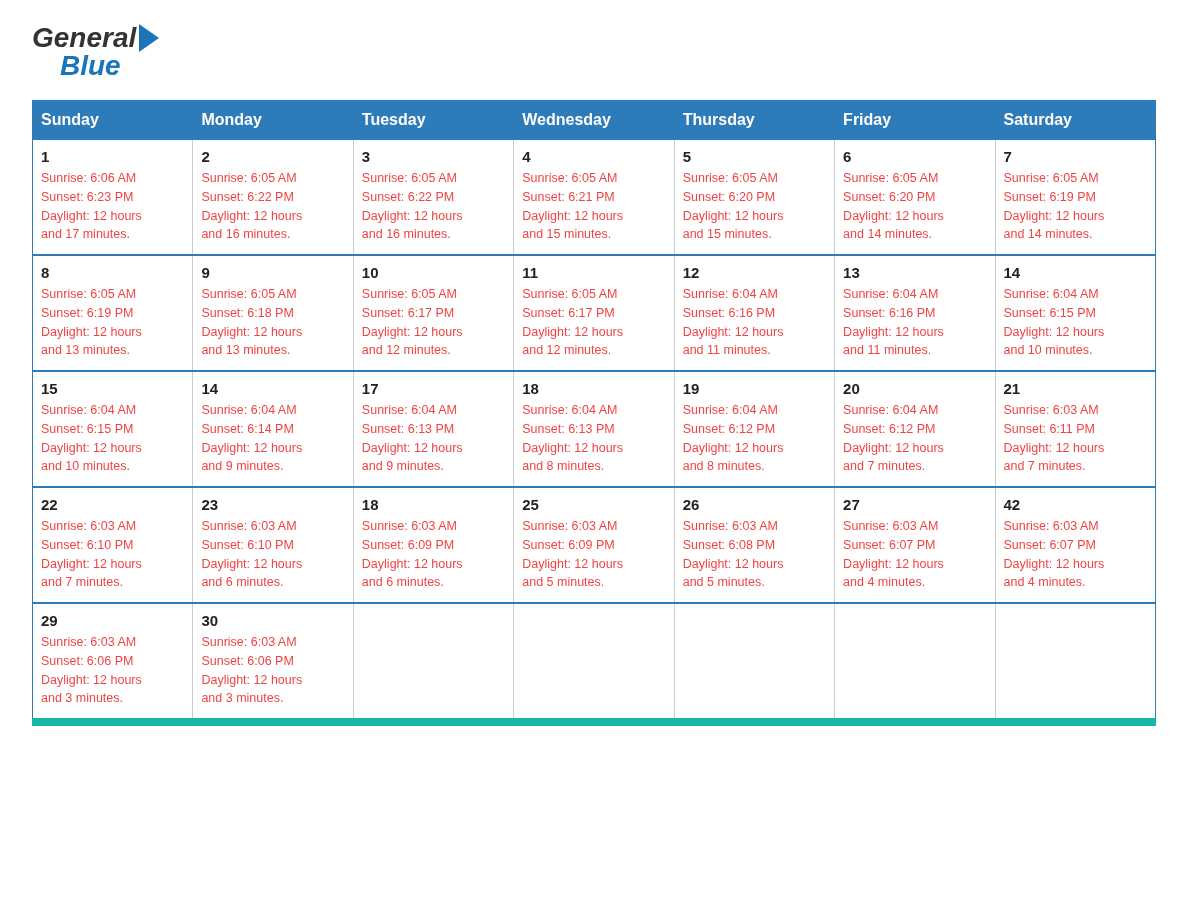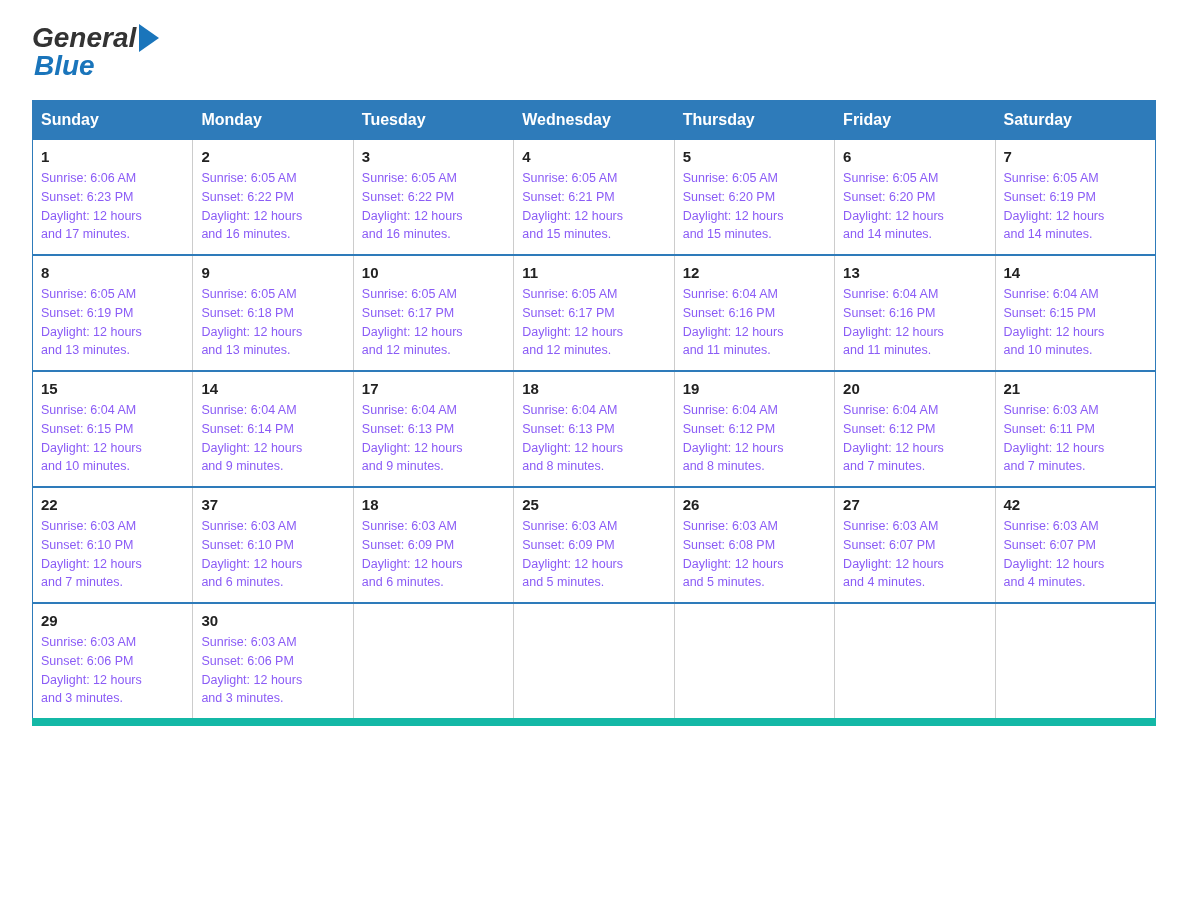--- a/index.html
+++ b/index.html
@@ -87,21 +87,21 @@
     tbody td:first-child { border-left: 1px solid #2e7bba; }
     tbody td:last-child { border-right: 1px solid #2e7bba; }
     .day-num {
       font-size: 15px;
       font-weight: bold;
       display: block;
       margin-bottom: 4px;
     }
     .day-info {
       font-size: 12.5px;
-      color: #8b5cf6;
+      color: #ef4444;
       line-height: 1.5;
     }
     tbody tr:last-child {
       border-bottom: 8px solid #14b8a6;
     }
     .empty-cell {
       background: #fff;
     }
   </style>
 </head>
@@ -110,21 +110,21 @@
 <div class="header">
   <div class="logo">
     <div class="logo-icon">
       <span class="logo-text">
         <span class="logo-general">General</span>
         <svg width="22" height="28" viewBox="0 0 22 28" style="margin-left:3px;">
           <polygon points="0,0 20,14 0,28" fill="#1a75bb"></polygon>
         </svg>
       </span>
     </div>
-    <div style="margin-top:-2px;">
+    <div style="margin-top:-2px;margin-left:26px;">
       <span class="logo-blue">Blue</span>
     </div>
   </div>
   <div class="title-area">
   </div>
 </div>
 
 <table>
   <thead>
     <tr>
@@ -182,21 +182,21 @@
         <td><span class="day-num">19</span>
 <span class="day-info">Sunrise: 6:04 AM<br>Sunset: 6:12 PM<br>Daylight: 12 hours<br>and 8 minutes.</span></td>
         <td><span class="day-num">20</span>
 <span class="day-info">Sunrise: 6:04 AM<br>Sunset: 6:12 PM<br>Daylight: 12 hours<br>and 7 minutes.</span></td>
         <td><span class="day-num">21</span>
 <span class="day-info">Sunrise: 6:03 AM<br>Sunset: 6:11 PM<br>Daylight: 12 hours<br>and 7 minutes.</span></td>
       </tr>
       <tr>
         <td><span class="day-num">22</span>
 <span class="day-info">Sunrise: 6:03 AM<br>Sunset: 6:10 PM<br>Daylight: 12 hours<br>and 7 minutes.</span></td>
-        <td><span class="day-num">37</span>
+        <td><span class="day-num">23</span>
 <span class="day-info">Sunrise: 6:03 AM<br>Sunset: 6:10 PM<br>Daylight: 12 hours<br>and 6 minutes.</span></td>
         <td><span class="day-num">18</span>
 <span class="day-info">Sunrise: 6:03 AM<br>Sunset: 6:09 PM<br>Daylight: 12 hours<br>and 6 minutes.</span></td>
         <td><span class="day-num">25</span>
 <span class="day-info">Sunrise: 6:03 AM<br>Sunset: 6:09 PM<br>Daylight: 12 hours<br>and 5 minutes.</span></td>
         <td><span class="day-num">26</span>
 <span class="day-info">Sunrise: 6:03 AM<br>Sunset: 6:08 PM<br>Daylight: 12 hours<br>and 5 minutes.</span></td>
         <td><span class="day-num">27</span>
 <span class="day-info">Sunrise: 6:03 AM<br>Sunset: 6:07 PM<br>Daylight: 12 hours<br>and 4 minutes.</span></td>
         <td><span class="day-num">42</span>

